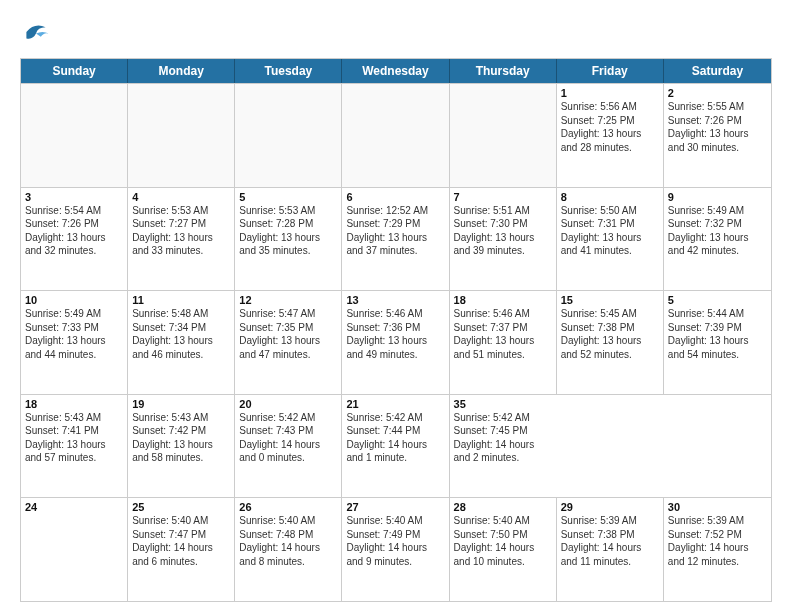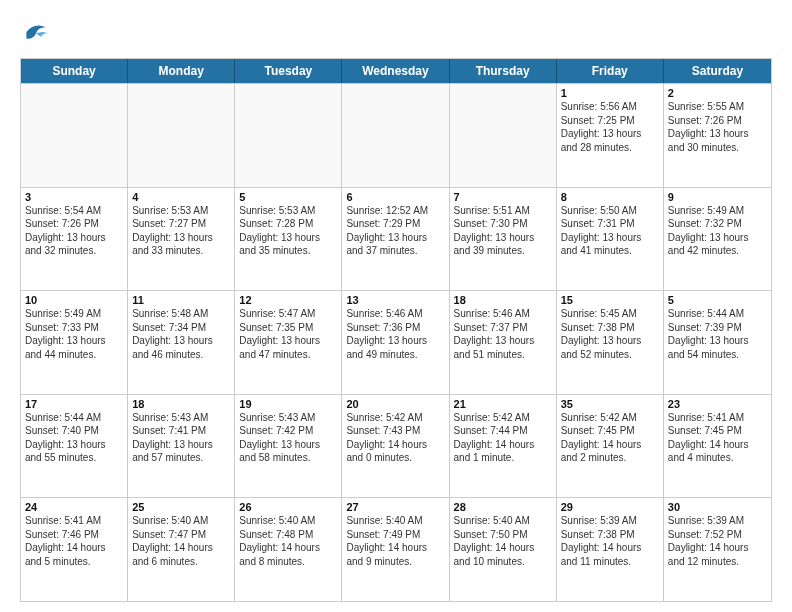--- a/index.html
+++ b/index.html
@@ -260,27 +260,20 @@
           <div class="day-cell has-data">
             <span class="day-num">5</span>
             <div class="day-info">Sunrise: 5:44 AM
 Sunset: 7:39 PM
 Daylight: 13 hours
 and 54 minutes.</div>
           </div>
         </div>
         <div class="week-row">
           <div class="day-cell has-data">
-            <span class="day-num">17</span>
-            <div class="day-info">Sunrise: 5:44 AM
-Sunset: 7:40 PM
-Daylight: 13 hours
-and 55 minutes.</div>
-          </div>
-          <div class="day-cell has-data">
             <span class="day-num">18</span>
             <div class="day-info">Sunrise: 5:43 AM
 Sunset: 7:41 PM
 Daylight: 13 hours
 and 57 minutes.</div>
           </div>
           <div class="day-cell has-data">
             <span class="day-num">19</span>
             <div class="day-info">Sunrise: 5:43 AM
 Sunset: 7:42 PM
@@ -301,35 +294,24 @@
 Daylight: 14 hours
 and 1 minute.</div>
           </div>
           <div class="day-cell has-data">
             <span class="day-num">35</span>
             <div class="day-info">Sunrise: 5:42 AM
 Sunset: 7:45 PM
 Daylight: 14 hours
 and 2 minutes.</div>
           </div>
-          <div class="day-cell has-data">
-            <span class="day-num">23</span>
-            <div class="day-info">Sunrise: 5:41 AM
-Sunset: 7:45 PM
-Daylight: 14 hours
-and 4 minutes.</div>
-          </div>
         </div>
         <div class="week-row">
           <div class="day-cell has-data">
             <span class="day-num">24</span>
-            <div class="day-info">Sunrise: 5:41 AM
-Sunset: 7:46 PM
-Daylight: 14 hours
-and 5 minutes.</div>
           </div>
           <div class="day-cell has-data">
             <span class="day-num">25</span>
             <div class="day-info">Sunrise: 5:40 AM
 Sunset: 7:47 PM
 Daylight: 14 hours
 and 6 minutes.</div>
           </div>
           <div class="day-cell has-data">
             <span class="day-num">26</span>

